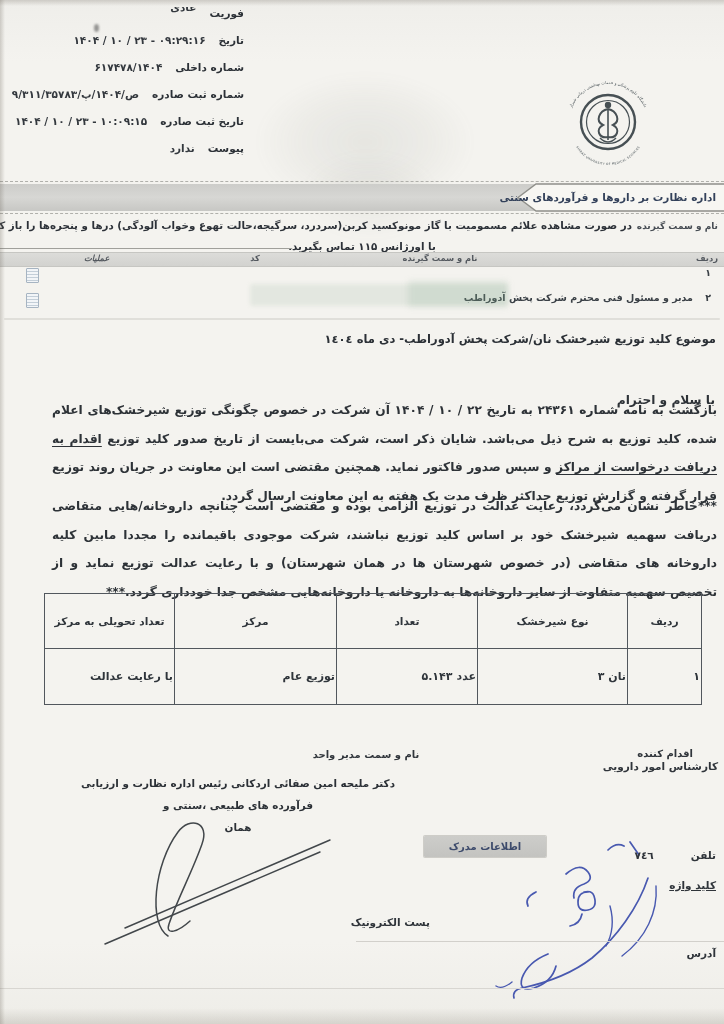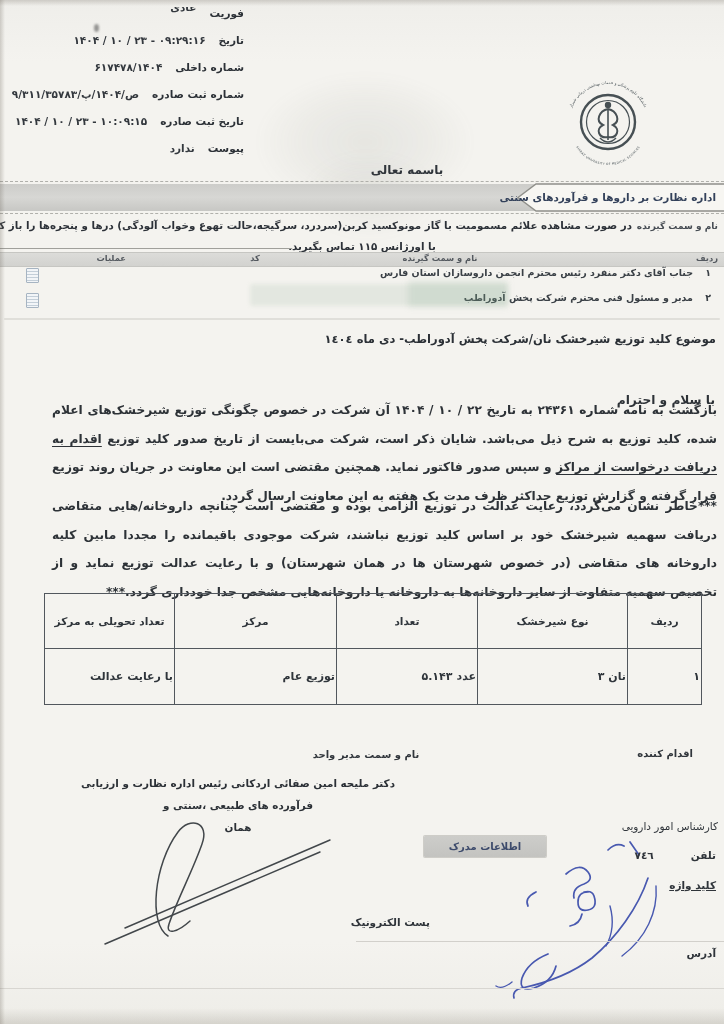--- a/index.html
+++ b/index.html
@@ -41,21 +41,21 @@
   .warning1{position:absolute;top:219px;right:92px;font-size:10.3px;font-weight:bold;color:#2c3138;white-space:nowrap;text-align:right;}
   .warning2{position:absolute;top:240px;left:0;right:0;text-align:center;font-size:10.3px;font-weight:bold;color:#2c3138;}
   .warning2-line{position:absolute;top:248px;left:0;width:292px;border-top:1px solid #a0a09b;}
 
   .rheader{position:absolute;top:252px;left:0;right:0;height:13px;
            background:linear-gradient(180deg,#dcdcd9,#d2d2cf);border-top:1px solid #c6c6c2;border-bottom:1px solid #c6c6c2;}
   .rh{position:absolute;top:253px;font-size:8.3px;color:#54595f;font-weight:bold;}
   .rh-no{right:6px;}
   .rh-name{left:380px;width:120px;text-align:center;}
   .rh-code{left:238px;width:34px;text-align:center;}
-  .rh-ops{left:84px;width:42px;text-align:right;}
+  .rh-ops{left:84px;width:42px;text-align:left;font-style:italic;}
   .rrow{position:absolute;left:0;right:0;height:20px;}
   .rrow1{top:267px;} .rrow2{top:292px;}
   .row-num{position:absolute;right:13px;top:0;font-size:9.5px;font-weight:bold;color:#3a4046;}
   .row-name{position:absolute;right:31px;top:0;font-size:9.5px;font-weight:bold;color:#3a4046;white-space:nowrap;}
   .op-icon{position:absolute;left:26px;top:1px;width:11px;height:13px;border:1px solid #a6b4c2;border-radius:1px;
            background:repeating-linear-gradient(180deg,#f2f5f8 0 2px,#c3ced8 2px 3px);}
   .stamp-ghost{position:absolute;left:250px;top:284px;width:258px;height:22px;background:rgba(135,168,142,.15);filter:blur(2px);border-radius:3px;}
   .stamp-ghost2{position:absolute;left:408px;top:281px;width:100px;height:26px;background:rgba(120,158,128,.17);filter:blur(3px);border-radius:3px;}
 
   .divider1{position:absolute;top:318px;left:4px;right:4px;border-top:2px solid #e0dfda;border-radius:2px;}
@@ -69,21 +69,21 @@
       text-align:justify;color:#2d3237;}
 
   table.dist{position:absolute;top:593px;left:44px;width:657px;border-collapse:collapse;direction:rtl;table-layout:fixed;}
   table.dist th,table.dist td{border:1.2px solid #51575d;vertical-align:middle;
       font-weight:bold;color:#2f353b;background:transparent;}
   table.dist th{height:52px;font-size:10.6px;white-space:nowrap;}
   table.dist td{height:53px;font-size:11px;white-space:nowrap;}
   .qty-val{margin-right:4px;}
 
   .actor-label{position:absolute;top:748px;right:31px;font-size:10px;font-weight:bold;color:#31363c;}
-  .actor-role{position:absolute;top:820px;right:6px;font-size:10.5px;font-weight:normal;color:#2f343a;}
+  .actor-role{position:absolute;top:760px;right:6px;font-size:10.5px;font-weight:bold;color:#2f343a;}
   .mgr-label{position:absolute;top:749px;left:298px;width:136px;text-align:center;font-size:10px;font-weight:bold;color:#31363c;}
   .mgr-name{position:absolute;top:772px;left:64px;width:348px;text-align:center;font-size:10.4px;font-weight:bold;line-height:22px;color:#2b3036;}
 
   .sig-black{position:absolute;left:90px;top:806px;}
   .blue-ink{position:absolute;left:470px;top:830px;}
 
   .docinfo{position:absolute;top:836px;left:424px;width:122px;height:21px;line-height:21px;text-align:center;
            background:linear-gradient(180deg,#cdcdca,#c3c3c0);color:#3c4a6b;font-size:10px;font-weight:bold;
            box-shadow:0 0 0 1px rgba(160,160,154,.45);border-radius:1px;}
 
@@ -144,21 +144,20 @@
     <line x1="56" y1="43" x2="56" y2="74" stroke="#475054" stroke-width="1.6"></line>
     <path d="M48,72 Q56,80 64,72" fill="none" stroke="#475054" stroke-width="1.6"></path>
     <text font-size="4" fill="#4a5458" letter-spacing="0.4">
       <textPath href="#arcT" startOffset="50%" text-anchor="middle">دانشگاه علوم پزشکی و خدمات بهداشتی درمانی شیراز</textPath>
     </text>
     <text font-size="3" fill="#4a5458" letter-spacing="0.3">
       <textPath href="#arcB" startOffset="50%" text-anchor="middle">SHIRAZ UNIVERSITY OF MEDICAL SCIENCES</textPath>
     </text>
   </svg>
 
-  <div class="besmele">باسمه تعالی</div>
 
   <div class="dash-top"></div>
   <div class="banner-bar"></div>
   <svg class="banner-arrow" width="214" height="31" viewBox="0 0 214 31">
     <polygon points="2,15.5 20,2 213,2 213,29 20,29" fill="#f7f6f2" stroke="#8f8f8a" stroke-width="1.4"></polygon>
   </svg>
   <div class="banner-title">اداره نظارت بر داروها و فرآوردهای سنتی</div>
   <div class="dash-bottom"></div>
 
   <div class="recipient-label">نام و سمت گیرنده</div>
@@ -167,21 +166,20 @@
   <div class="warning2-line"></div>
 
   <div class="rheader"></div>
   <span class="rh rh-no">ردیف</span>
   <span class="rh rh-name">نام و سمت گیرنده</span>
   <span class="rh rh-code">کد</span>
   <span class="rh rh-ops">عملیات</span>
 
   <div class="rrow rrow1">
     <span class="row-num">۱</span>
-    <span class="row-name">جناب آقای دکتر منفرد رئیس محترم انجمن داروسازان استان فارس</span>
     <span class="op-icon"></span>
   </div>
   <div class="rrow rrow2">
     <span class="row-num">۲</span>
     <span class="row-name">مدیر و مسئول فنی محترم شرکت پخش آدوراطب</span>
     <span class="op-icon"></span>
   </div>
   <div class="stamp-ghost"></div>
   <div class="stamp-ghost2"></div>
 

